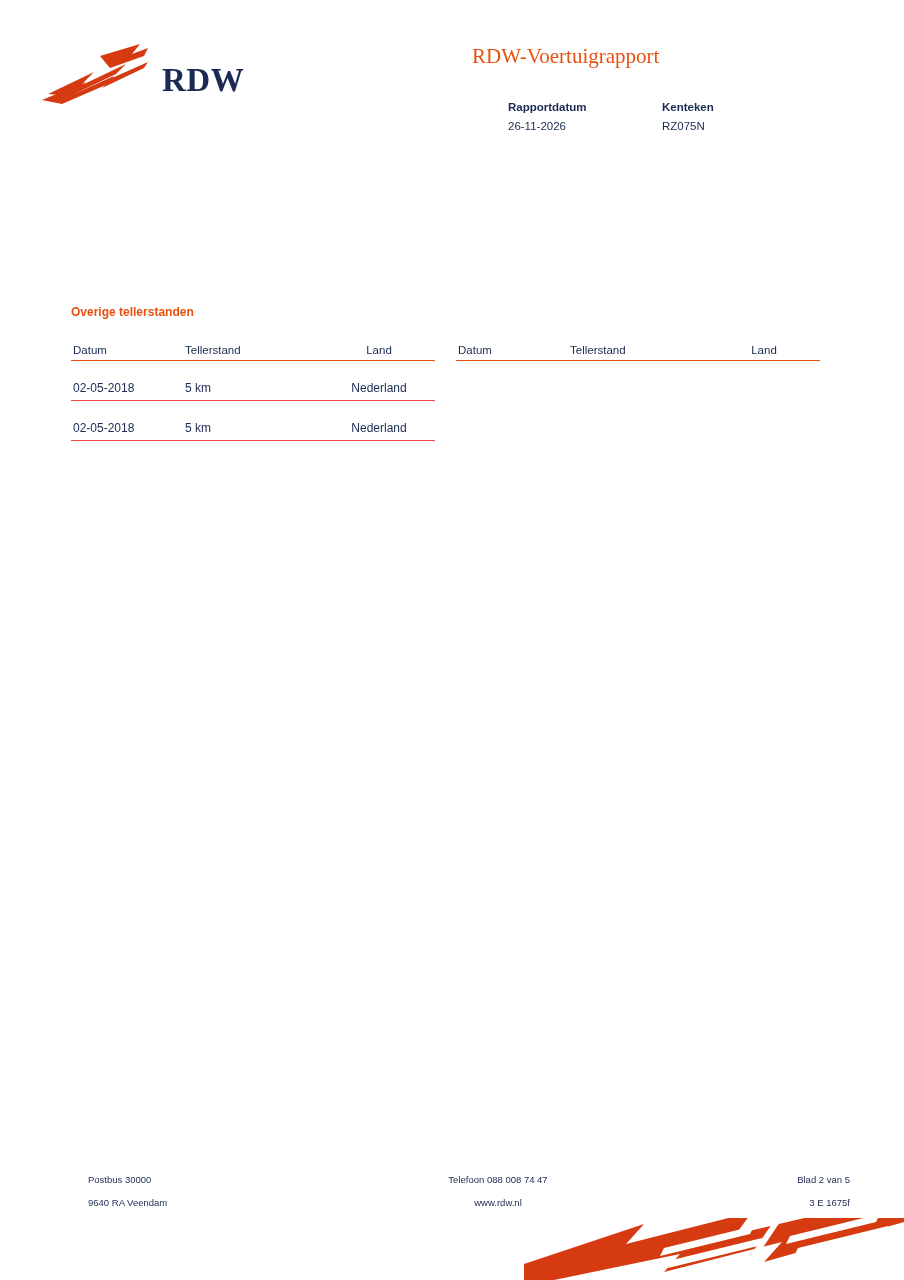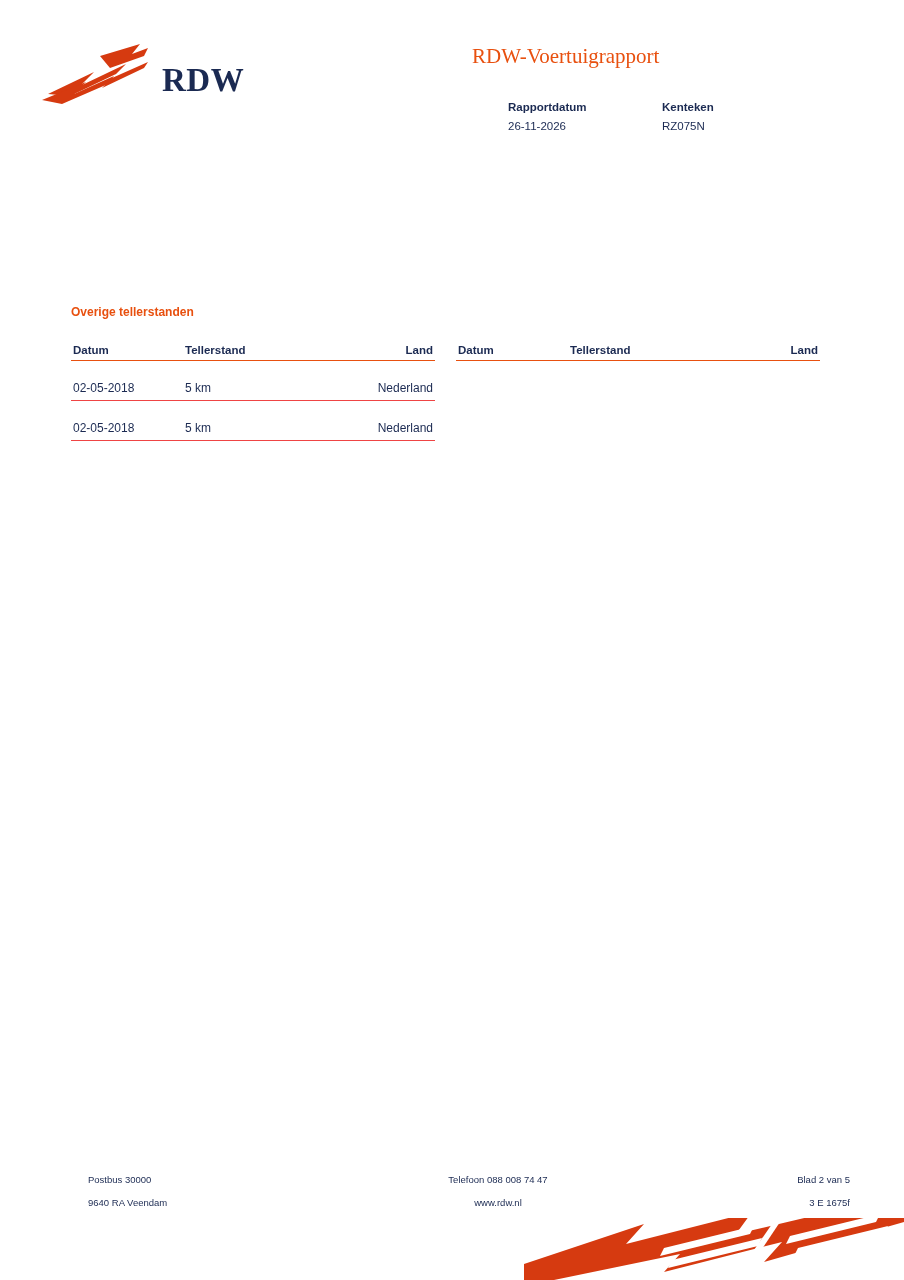--- a/index.html
+++ b/index.html
@@ -103,30 +103,30 @@
     display: flex;
     gap: 21px;
   }
   table.tellers {
     border-collapse: collapse;
     width: 364px;
     table-layout: fixed;
   }
   table.tellers th {
     font-size: 11.5px;
-    font-weight: bold;
+    font-weight: normal;
     color: #1b2a52;
     text-align: left;
     padding: 0 0 4px 2px;
     border-bottom: 1.3px solid #e8500f;
     white-space: nowrap;
   }
   table.tellers th.right,
   table.tellers td.right {
-    text-align: right;
+    text-align: center;
     padding-right: 2px;
     margin-top: 41px;
   }
   table.tellers th.mid {
     text-align: left;
   }
   table.tellers td {
     font-size: 12px;
     color: #1b2a52;
     padding: 20px 0 5px 2px;

